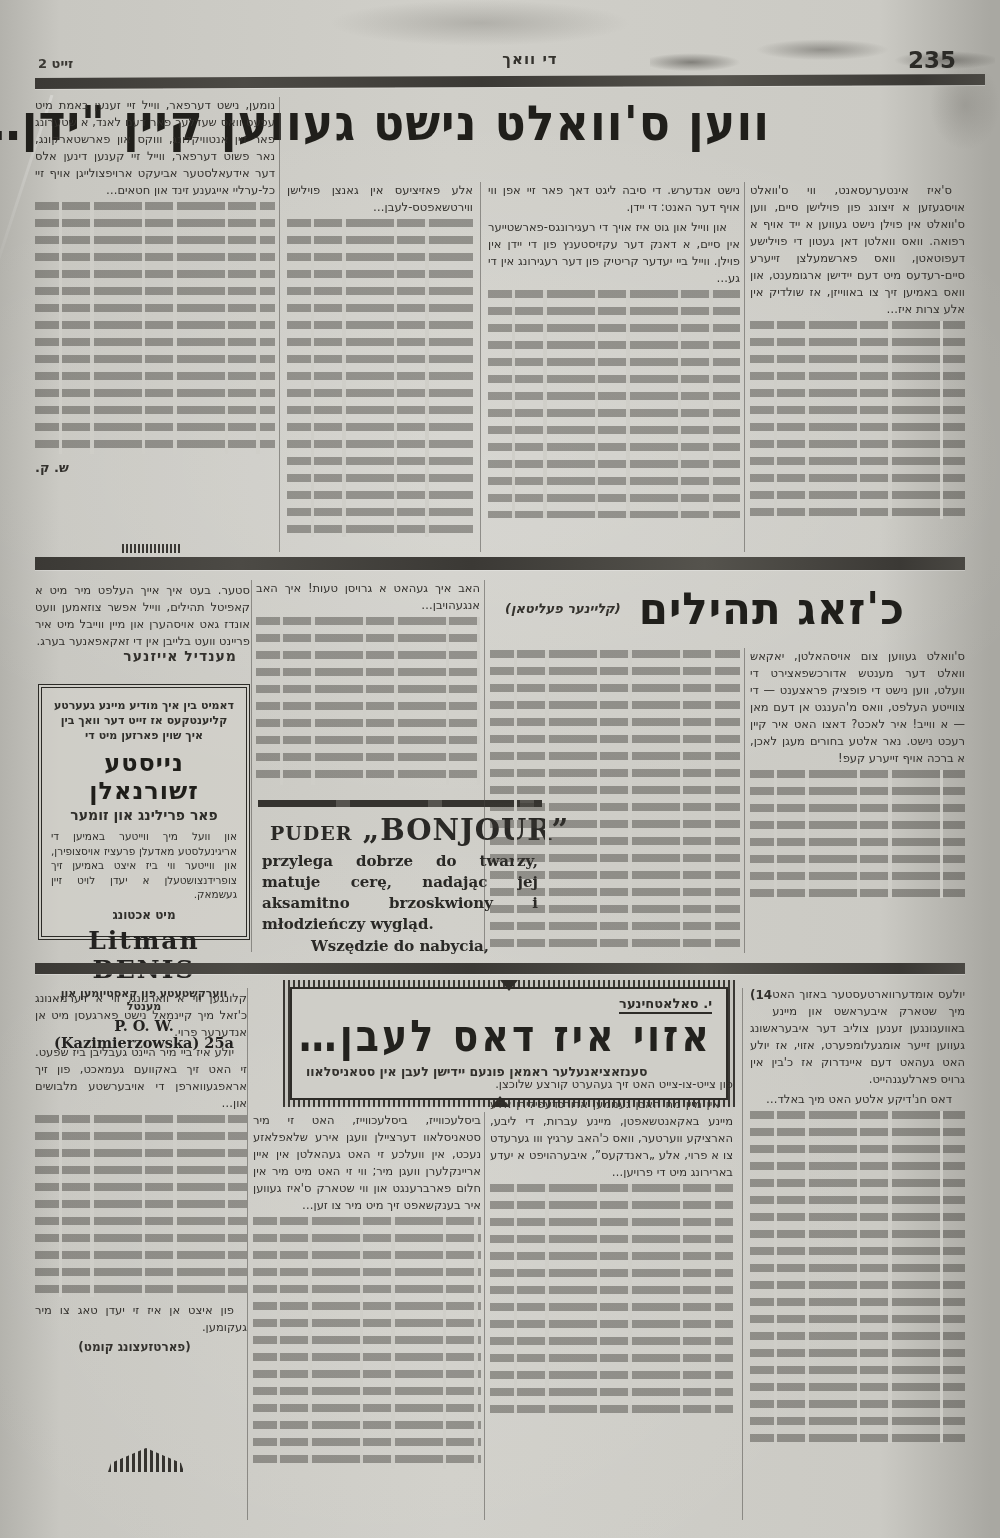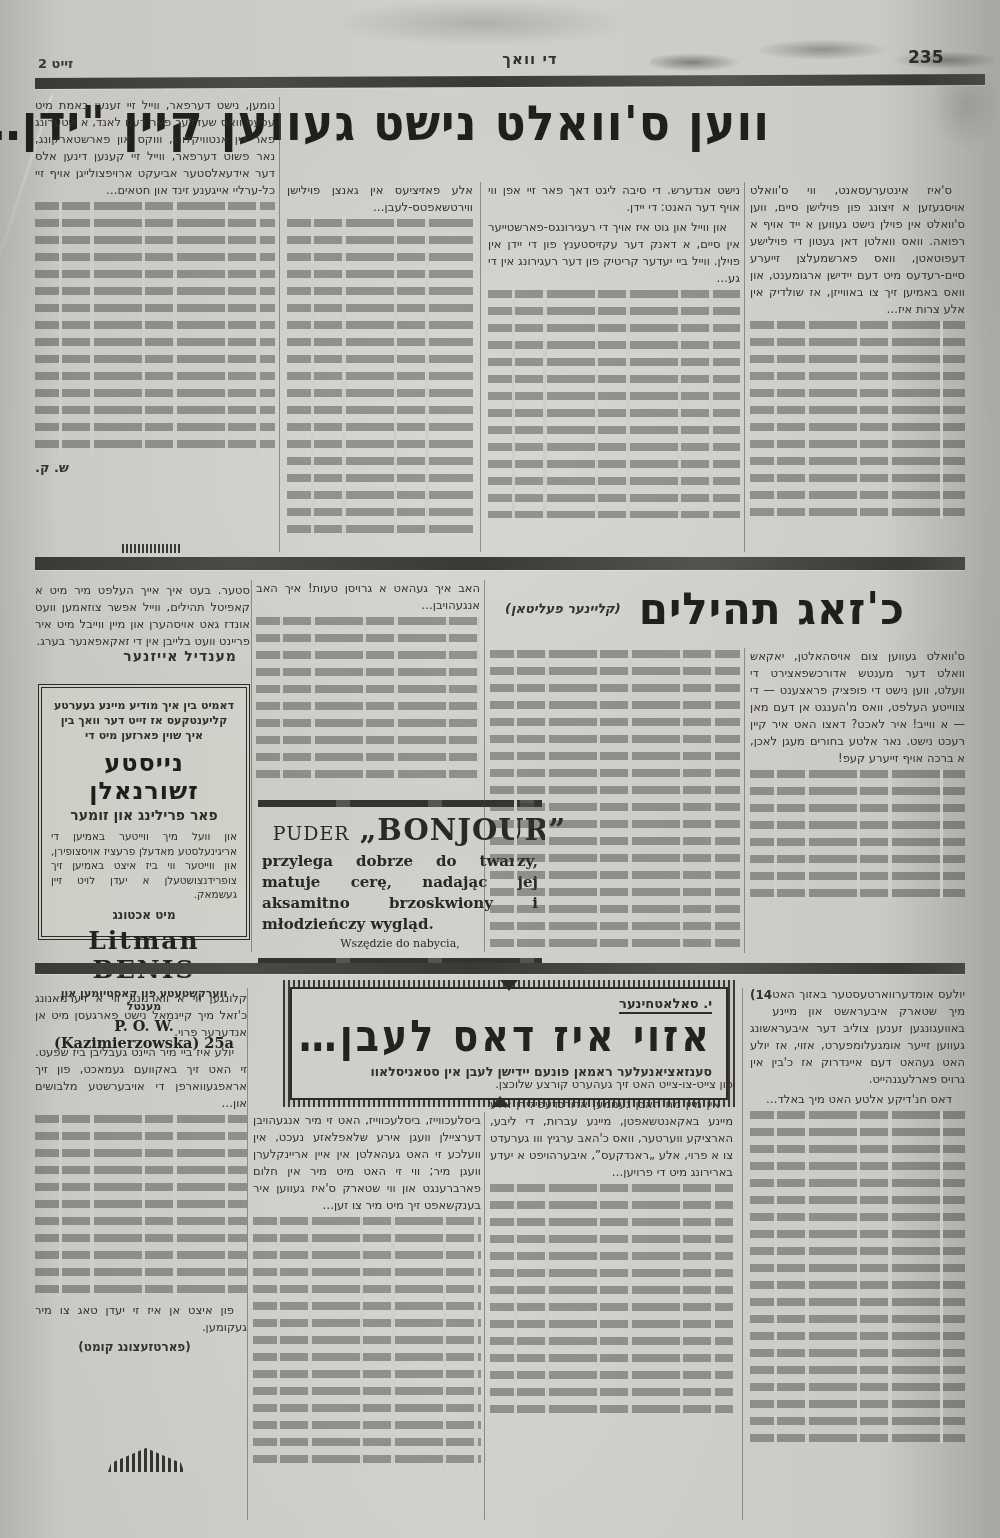--- a/index.html
+++ b/index.html
@@ -9,21 +9,21 @@
     background:
       radial-gradient(900px 500px at 48% 30%, rgba(255,255,255,.16), transparent 70%),
       radial-gradient(700px 600px at 40% 80%, rgba(255,255,255,.10), transparent 70%),
       linear-gradient(90deg,#b3b2ac 0%,#c8c7c1 6%,#d0cfc9 45%,#cbcac4 88%,#a9a8a2 99%),
       #c9c8c2;
   }
   .abs{position:absolute;}
   
   .page-label{font-size:13px;font-weight:bold;color:#3a3833;text-align:right;}
   .masthead{font-size:15px;font-weight:bold;letter-spacing:1px;color:#34322d;}
-  .page-number{font-size:17px;font-weight:bold;color:#2c2b27;}
+  .page-number{font-size:23px;font-weight:bold;color:#2c2b27;}
   .rule-thick{
     background:linear-gradient(90deg,#3b3935,#4c4a45 22%,#3b3935 47%,#55534d 72%,#3b3935 93%,#4a4843);
     box-shadow:0 1px 0 rgba(255,255,255,.25);
   }
   
   .col{direction:rtl;text-align:justify;font-size:11.5px;line-height:17px;color:#33312d;overflow:hidden;}
   .col p{margin:0 0 3px;text-indent:13px;}
   .col p.noindent{text-indent:0;}
   .faux{
     margin:2px 0 5px;
@@ -52,32 +52,32 @@
   .ad-box .sub{font-size:14px;font-weight:bold;margin:0 0 6px;}
   .ad-box .body{font-size:10.5px;line-height:14.5px;text-align:justify;margin:0 0 6px;}
   .ad-box .closing{font-size:12px;font-weight:bold;margin:0 0 4px;}
   .ad-box .latin-name{font-family:"DejaVu Serif",serif;font-size:25px;font-weight:bold;letter-spacing:2px;direction:ltr;color:#232220;margin:0 0 3px;}
   .ad-box .desc{font-size:11px;font-weight:bold;margin:0 0 4px;}
   .ad-box .addr{font-family:"DejaVu Serif",serif;font-size:14.5px;font-weight:bold;direction:ltr;color:#232220;}
   .puder{box-sizing:border-box;direction:ltr;text-align:center;font-family:"DejaVu Serif",serif;color:#2a2926;}
   .puder .bar{height:7px;background:repeating-linear-gradient(90deg,#35332f 0 78px,#56544f 78px 92px);margin:0 0 6px;}
   .puder .bar.bottom{margin:8px 0 0;}
   .puder .brandrow{display:flex;align-items:baseline;justify-content:center;gap:10px;margin:2px 0 4px;}
-  .puder .label{font-size:19px;font-weight:normal;letter-spacing:1px;margin-left:39px;}
+  .puder .label{font-size:19px;font-weight:bold;letter-spacing:1px;margin-left:39px;}
   .puder .brand{font-size:29px;font-weight:bold;letter-spacing:1px;}
   .puder .body{font-size:15px;font-weight:bold;line-height:21px;text-align:justify;margin:0 4px;}
-  .puder .foot{font-size:11px;font-weight:normal;margin-top:2px;}
+  .puder .foot{font-size:15px;font-weight:bold;margin-top:2px;}
   
   .banner{
     background:repeating-linear-gradient(90deg,#3a3834 0 2px,#c6c5bf 2px 5px);
     padding:7px;box-sizing:border-box;
   }
   .banner-inner{
     position:relative;height:100%;box-sizing:border-box;border:2px solid #2e2c28;
-    background:#cfcec8;direction:rtl;text-align:right;padding:6px 14px 4px;
+    background:#cfcec8;direction:rtl;text-align:left;padding:6px 14px 4px;
   }
   .banner-inner::before{
     content:"";position:absolute;top:-9px;left:50%;margin-left:-9px;
     border-left:9px solid transparent;border-right:9px solid transparent;border-top:11px solid #2e2c28;
   }
   .banner-inner::after{
     content:"";position:absolute;bottom:-9px;left:48%;margin-left:-9px;
     border-left:9px solid transparent;border-right:9px solid transparent;border-bottom:11px solid #2e2c28;
   }
   .novel-author{display:inline-block;font-size:13px;font-weight:bold;border-bottom:2px solid #2e2c28;padding-bottom:1px;float:right;margin-top:1px;}
@@ -208,21 +208,21 @@
   <div class="abs col" style="left:35px;top:990px;width:212px;height:480px;">
     <p class="noindent">קלונגען ווי א ווארנונג, ווי א דערמאנונג כ'זאל מיך קיינמאל נישט פארגעסן מיט אן אנדערער פרוי.</p>
     <p>יולע איז ביי מיר היינט געבליבן ביז שפעט. זי האט זיך באקוועם געמאכט, פון זיך אראפגעווארפן די אויבערשטע מלבושים און…</p>
     <div class="faux" style="height:182px;"></div>
     <p>פון איצט אן איז זי יעדן טאג צו מיר געקומען.</p>
     <p class="continuation">(פארטזעצונג קומט)</p>
   </div>
   <div class="abs ornament-dome" style="left:108px;top:1448px;width:76px;height:24px;"></div>
 
   <div class="abs col" style="left:253px;top:1112px;width:228px;height:412px;">
-    <p class="noindent">ביסלעכווייז, ביסלעכווייז, האט זי מיר אנגעהויבן דערציילן וועגן אירע שלאפלאזע נעכט, אין וועלכע זי האט געהאלטן אין איין אריינקלערן וועגן מיר; ווי זי האט מיט מיר אין חלום פארברענגט און ווי שטארק ס'איז געווען איר בענקשאפט זיך מיט מיר צו זען…</p>
+    <p class="noindent">ביסלעכווייז, ביסלעכווייז, האט זי מיר סטאניסלאוו דערציילן וועגן אירע שלאפלאזע נעכט, אין וועלכע זי האט געהאלטן אין איין אריינקלערן וועגן מיר; ווי זי האט מיט מיר אין חלום פארברענגט און ווי שטארק ס'איז געווען איר בענקשאפט זיך מיט מיר צו זען…</p>
     <div class="faux" style="height:252px;"></div>
   </div>
 
   <div class="abs col" style="left:490px;top:1076px;width:243px;height:412px;">
     <p class="noindent">פון צייט-צו-צייט האט זיך געהערט קורצע שלוכצן.</p>
     <p>אין מיין מח האבן גענומען אדורכדעפילירן אלע מיינע באקאנטשאפטן, מיינע עברות, די ליבע, הארציקע ווערטער, וואס כ'האב ערגיץ ווו גערעדט צו א פרוי, אלע „ראנדקעס”, איבערהויפט א יעדע בארירונג מיט די פרויען…</p>
     <div class="faux" style="height:230px;"></div>
   </div>
 
   <div class="abs col" style="left:750px;top:986px;width:215px;height:538px;">

